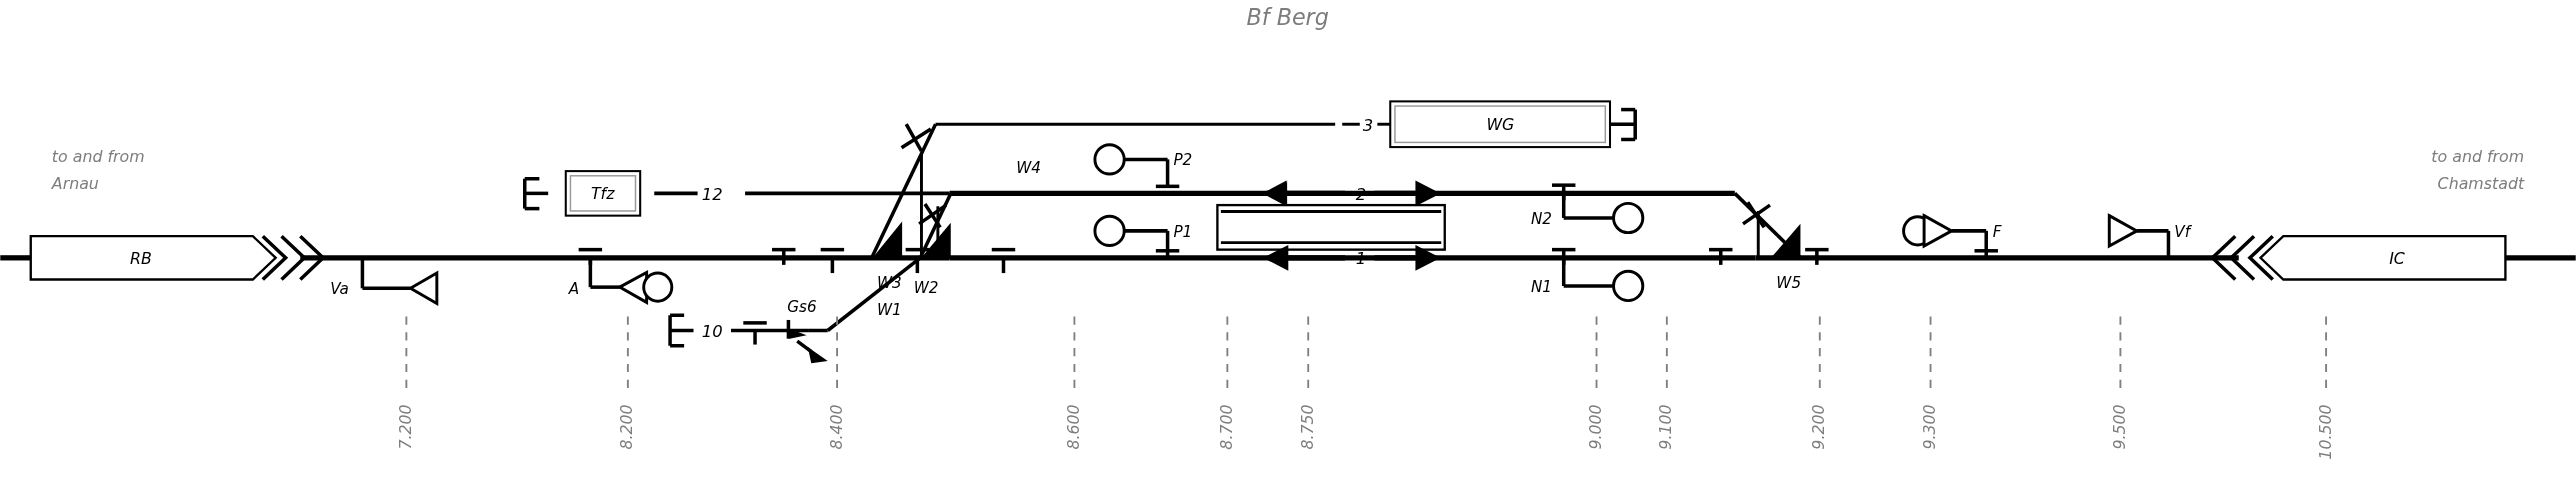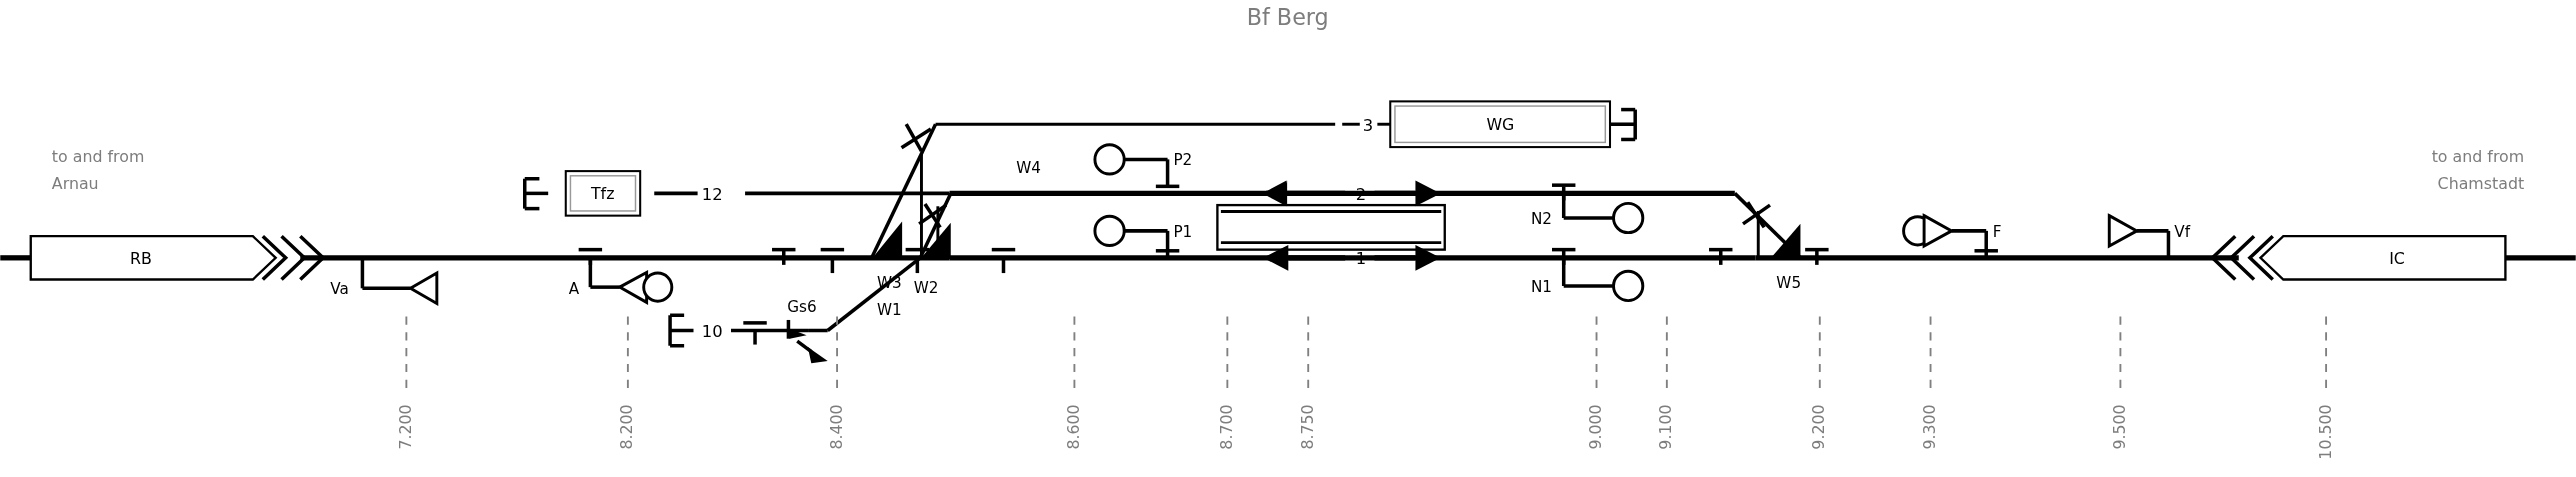--- a/index.html
+++ b/index.html
@@ -10,20 +10,21 @@
   body {
     width: 2576px;
     height: 477px;
     font-family: "DejaVu Sans", "Liberation Sans", sans-serif;
     overflow: hidden;
   }
   #diagram-root {
     position: relative;
     width: 2576px;
     height: 477px;
+    font-style: italic;
   }
   svg.track-plan {
     display: block;
     width: 2576px;
     height: 477px;
   }
   .trk      { stroke: #000; stroke-width: 9; fill: none; stroke-linecap: butt; }
   .trk-thin { stroke: #000; stroke-width: 5; fill: none; stroke-linecap: butt; }
   .trk-mid  { stroke: #000; stroke-width: 6; fill: none; stroke-linecap: butt; }
   .sig-fill { stroke: #000; stroke-width: 5; fill: #fff; }

